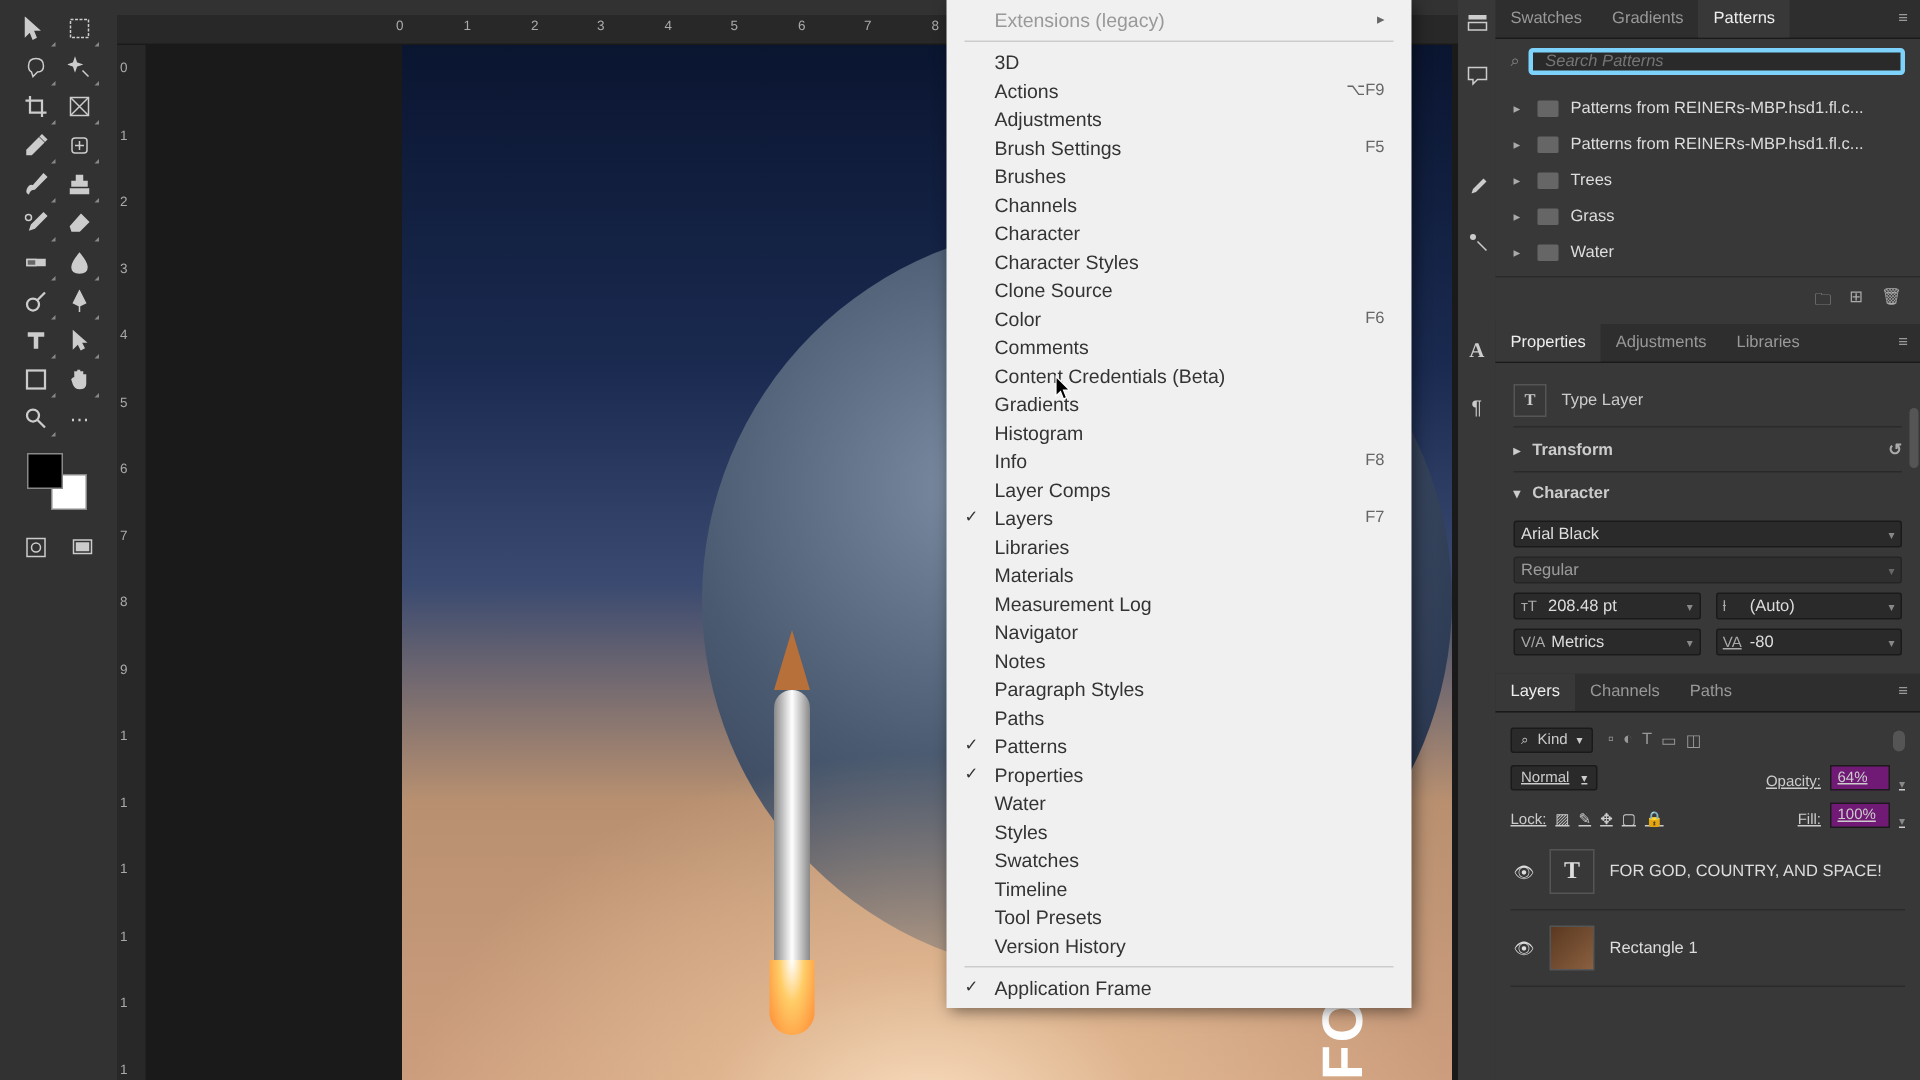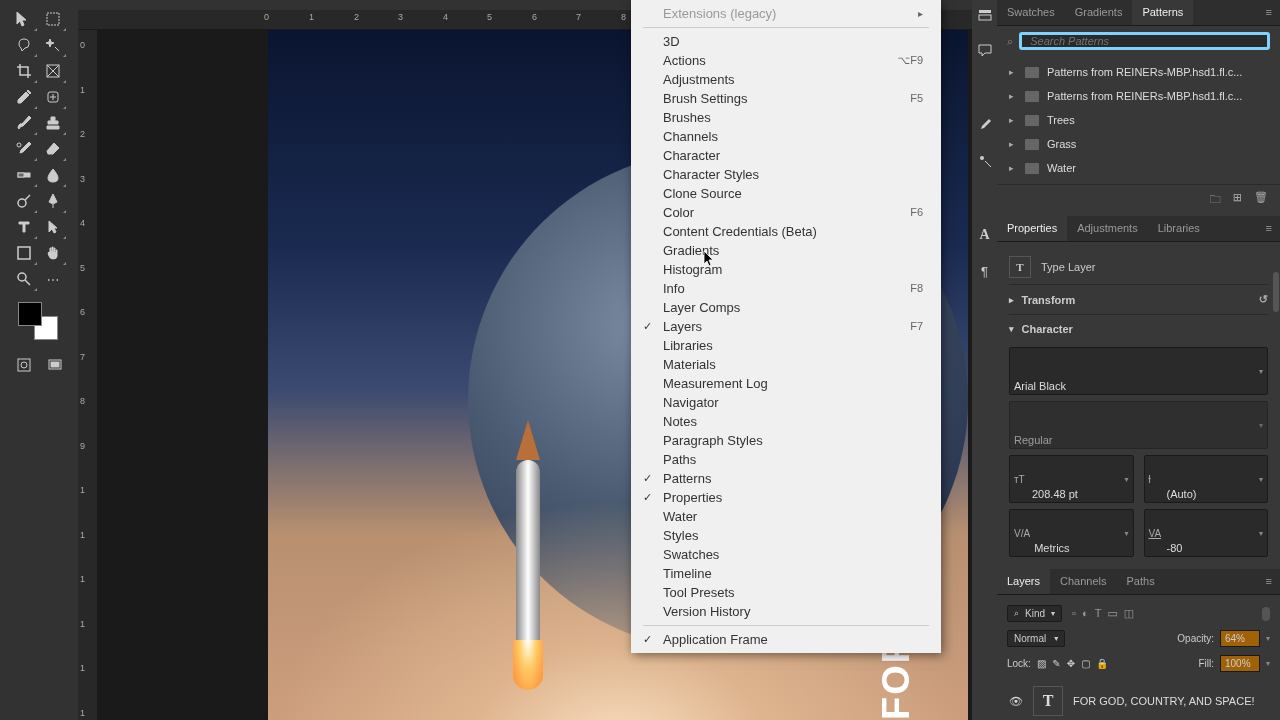--- a/index.html
+++ b/index.html
@@ -67,31 +67,31 @@
 .props-body { padding: 8px 12px; font-size: 11px; }
 .type-layer-row { display: flex; align-items: center; gap: 10px; padding: 6px 0; }
 .type-layer-icon { width: 22px; height: 22px; border: 1px solid #555; display: flex; align-items: center; justify-content: center; font-weight: bold; font-family: serif; }
 .collapse-row { display: flex; align-items: center; gap: 8px; padding: 8px 0; border-top: 1px solid #2a2a2a; font-weight: bold; cursor: pointer; }
 .collapse-row .reset { margin-left: auto; color: #aaa; }
 .char-grid { display: grid; grid-template-columns: 1fr 1fr; gap: 6px 10px; padding: 4px 0; }
 .char-field { display: flex; align-items: center; background: #2a2a2a; border: 1px solid #1a1a1a; border-radius: 2px; padding: 2px 4px; gap: 4px; }
 .char-field.full { grid-column: 1 / -1; }
 .char-field.disabled { opacity: 0.6; }
 .char-field .lbl { color: #aaa; font-size: 10px; min-width: 14px; }
-.char-field .val { flex: 1; color: #ddd; font-size: 11px; margin-top: 30px; }
+.char-field .val { flex: 1; color: #ddd; font-size: 11px; }
 .char-field .dd { color: #888; font-size: 8px; }
 
 .layers-body { padding: 6px 10px; }
 .layers-filter-row { display: flex; align-items: center; gap: 4px; padding: 4px 0; }
 .kind-select { background: #2a2a2a; border: 1px solid #1a1a1a; padding: 2px 6px; border-radius: 2px; color: #ccc; font-size: 10px; display: flex; align-items: center; gap: 6px; }
 .filter-icons { display: flex; gap: 6px; margin-left: 6px; }
 .filter-icons span { color: #999; font-size: 11px; }
-.blend-row, .lock-row { display: flex; align-items: center; gap: 6px; padding: 4px 0; font-size: 10px; color: #ccc; }
+.blend-row, .lock-row { display: flex; align-items: flex-end; gap: 6px; padding: 4px 0; font-size: 10px; color: #ccc; text-decoration: underline; }
 .blend-select { background: #2a2a2a; border: 1px solid #1a1a1a; padding: 2px 6px; border-radius: 2px; color: #ccc; display: flex; gap: 8px; align-items: center;}
-.opacity-input { background: #a16207; border: 1px solid #1a1a1a; padding: 2px 4px; color: #ccc; width: 40px; }
+.opacity-input { background: #701a75; border: 1px solid #1a1a1a; padding: 2px 4px; color: #ccc; width: 40px; }
 .layer-item { display: flex; align-items: center; gap: 10px; padding: 10px 2px; border-bottom: 1px solid #2a2a2a; font-size: 11px; color: #ddd; }
 .layer-vis { width: 14px; }
 .layer-thumb { width: 30px; height: 30px; background: #fff; border: 1px solid #555; display: flex; align-items: center; justify-content: center; }
 .layer-thumb.text { background: transparent; font-family: serif; font-weight: bold; font-size: 16px; }
 .layer-thumb.img { background: linear-gradient(135deg, #5a3820 0%, #8a6040 100%); }
 
 
 .scroll-thumb { position: absolute; right: 1px; width: 6px; background: #555; border-radius: 3px; }
 </style>
 </head>
@@ -330,20 +330,23 @@
       </div>
       <div class="menu-item">
         <span>Character Styles</span>
       </div>
       <div class="menu-item">
         <span>Clone Source</span>
       </div>
       <div class="menu-item">
         <span>Color</span>
         <span class="menu-shortcut">F6</span>
+      </div>
+      <div class="menu-item">
+        <span>Comments</span>
       </div>
       <div class="menu-item">
         <span>Content Credentials (Beta)</span>
       </div>
       <div class="menu-item">
         <span>Gradients</span>
       </div>
       <div class="menu-item">
         <span>Histogram</span>
       </div>

